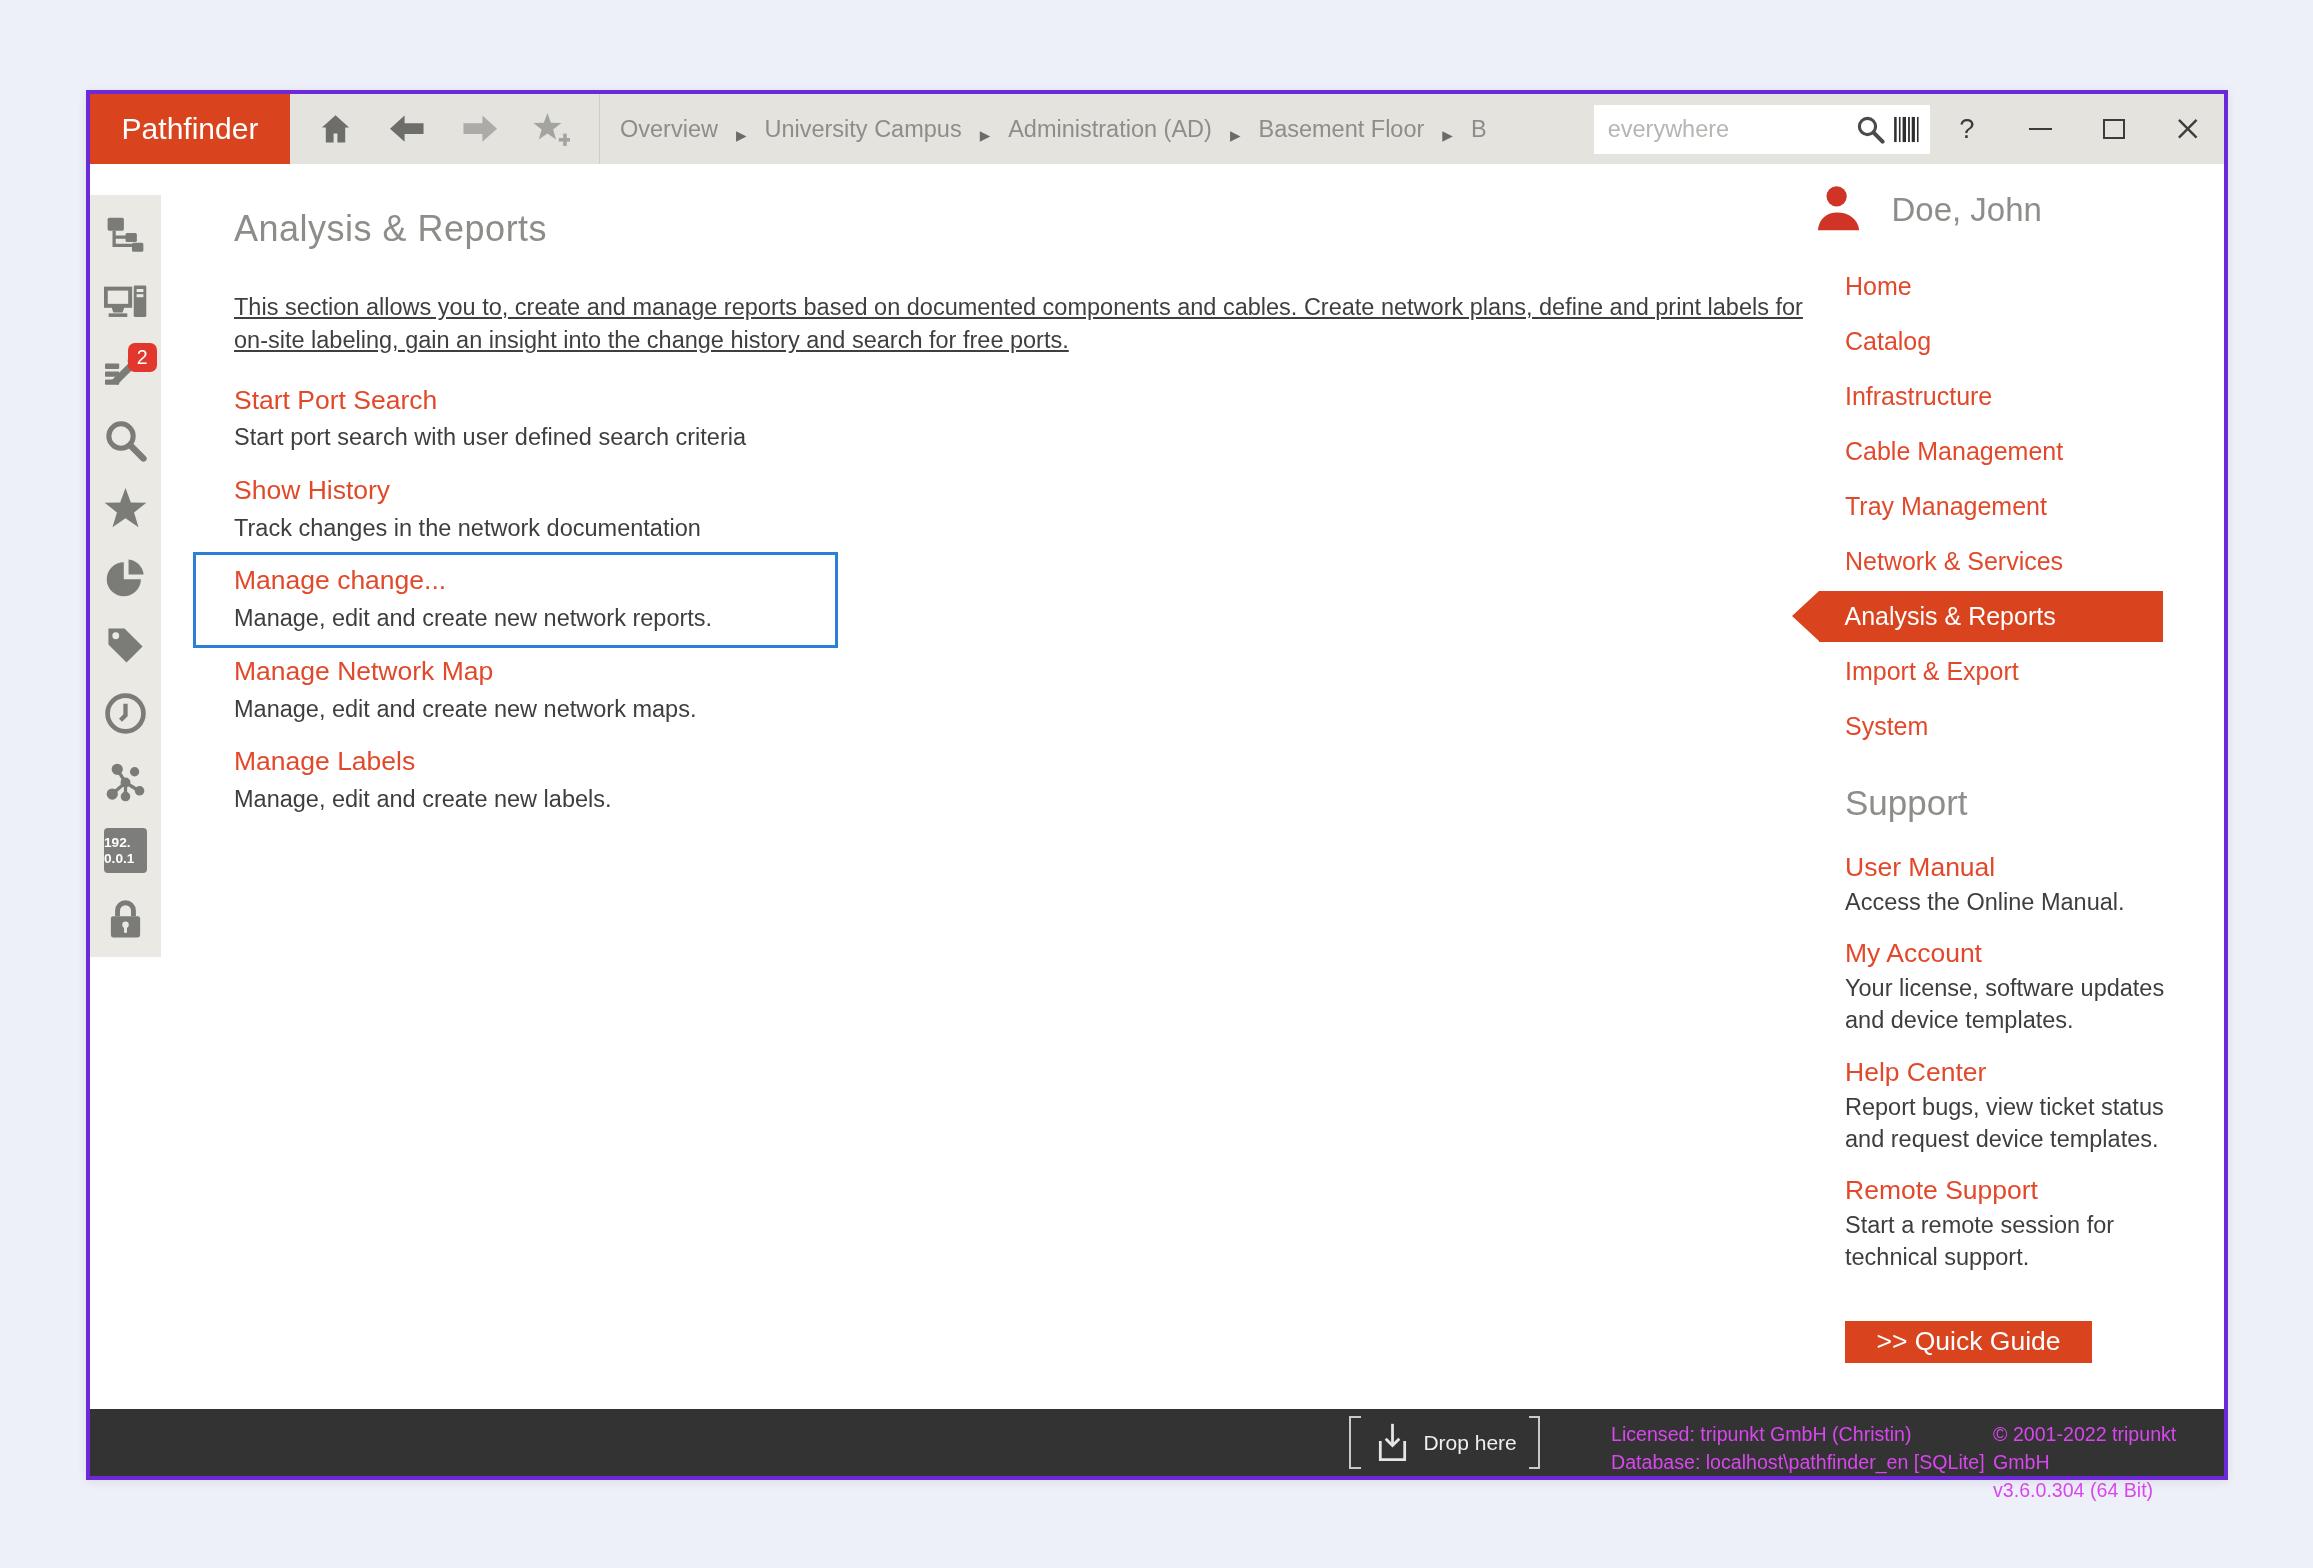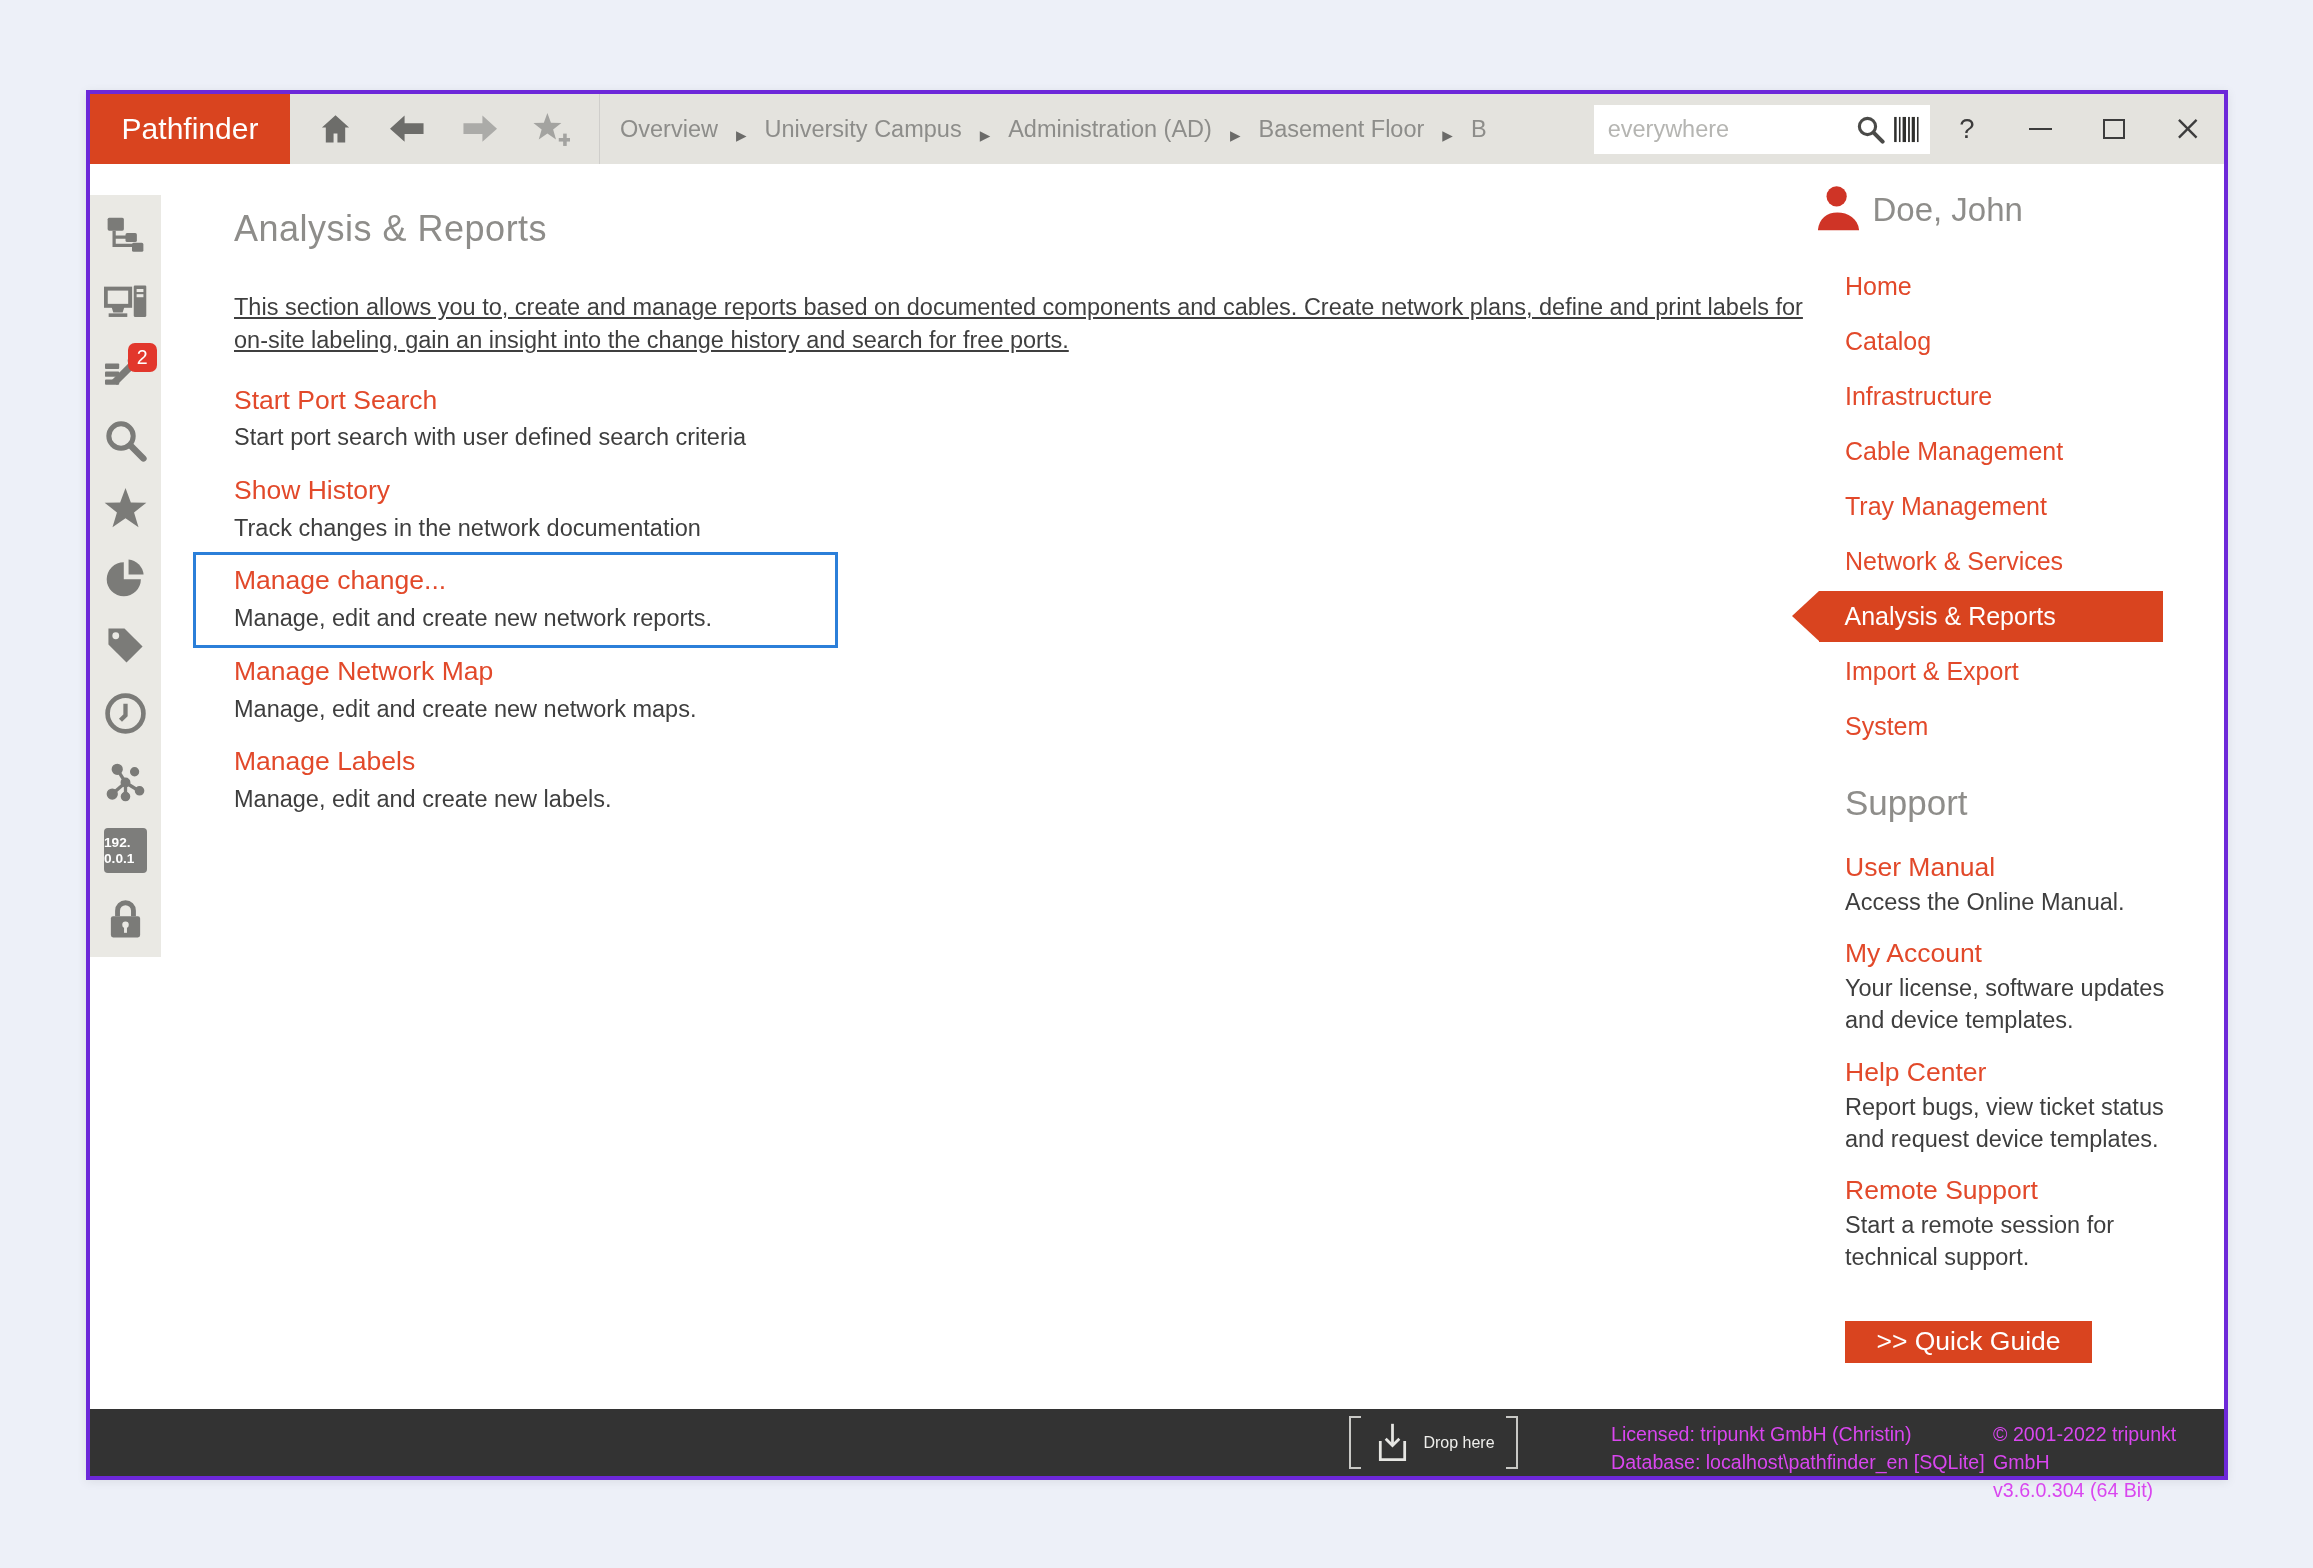--- a/index.html
+++ b/index.html
@@ -50,41 +50,41 @@
   .section-desc { margin-top:41px; font-size:23.5px; line-height:33px; color:#3f3f3f; max-width:1588px;text-decoration:underline; }
   .links { margin-top:26.5px; }
   .link-item { position:relative; margin-bottom:20.6px; }
   .link-title { font-size:26.5px; line-height:33px; color:#e2492a; cursor:pointer; }
   .link-desc { font-size:23.5px; line-height:31px; color:#3e3e3e; margin-top:5.9px; }
   .link-item.highlighted::before { content:""; position:absolute; left:-41px; top:-12.7px;
       width:639px; height:90px; border:3.9px solid #2b7fd9; pointer-events:none; }
 
   
   .rightnav { position:absolute; left:1701px; top:88px; width:451px; }
-  .user { margin-left:24.5px; display:flex; align-items:center; gap:12px; height:55px; cursor:pointer; }
+  .user { margin-left:24.5px; display:flex; align-items:center; gap:31px; height:55px; cursor:pointer; }
   .user-name { font-size:33px; font-weight:300; color:#8e8d8a; }
   .navlist { margin-top:21.6px; }
   .nav-item { height:55px; display:flex; align-items:center; padding-left:54px; font-size:25px;
               color:#e2492a; cursor:pointer;text-align:center; }
   .nav-item.active { margin:2px 0 2px 28px; padding-left:25.5px; width:344px; height:51px;
                      background:#d9441f; color:#fff; position:relative; }
   .nav-item.active::before { content:""; position:absolute; left:-27.4px; top:0; width:0; height:0;
       border-top:25.5px solid transparent; border-bottom:25.5px solid transparent;
       border-right:27.4px solid #d9441f; }
   .support-title { margin:29px 0 0 54px; font-size:35px; font-weight:300; color:#8e8d8a; }
   .support-list { margin-top:28px; }
   .support-item { padding-left:54px; margin-bottom:19.6px; }
   .support-item .link-desc { max-width:333px; margin-top:2px; line-height:32px; }
   .quickguide { margin:28px 0 0 54px; width:247px; height:42px; background:#d9441f; border:none;
                 color:#fff; font-size:26.5px; font-family:"Liberation Sans", sans-serif; cursor:pointer; }
 
   
   .bottombar { position:absolute; left:0; right:0; bottom:0; height:67px; background:#333333; }
   .drop { position:absolute; left:1259px; top:0; height:67px; display:flex; align-items:center;
-          gap:11.8px; color:#efefec; font-size:16px; cursor:pointer; }
+          gap:11.8px; color:#efefec; font-size:21px; cursor:pointer; }
   .bracket { width:11.8px; height:53px; border:2px solid #c9c9c6; }
   .bracket.l { border-right:none; }
   .bracket.r { border-left:none; }
   .statusblock { position:absolute; top:10.8px; font-size:19.6px; line-height:28px; color:#d946ef; }
   .lic { left:1521px; }
   .cop { left:1903px; }
 
   svg { display:block; }
 </style>
 </head>

